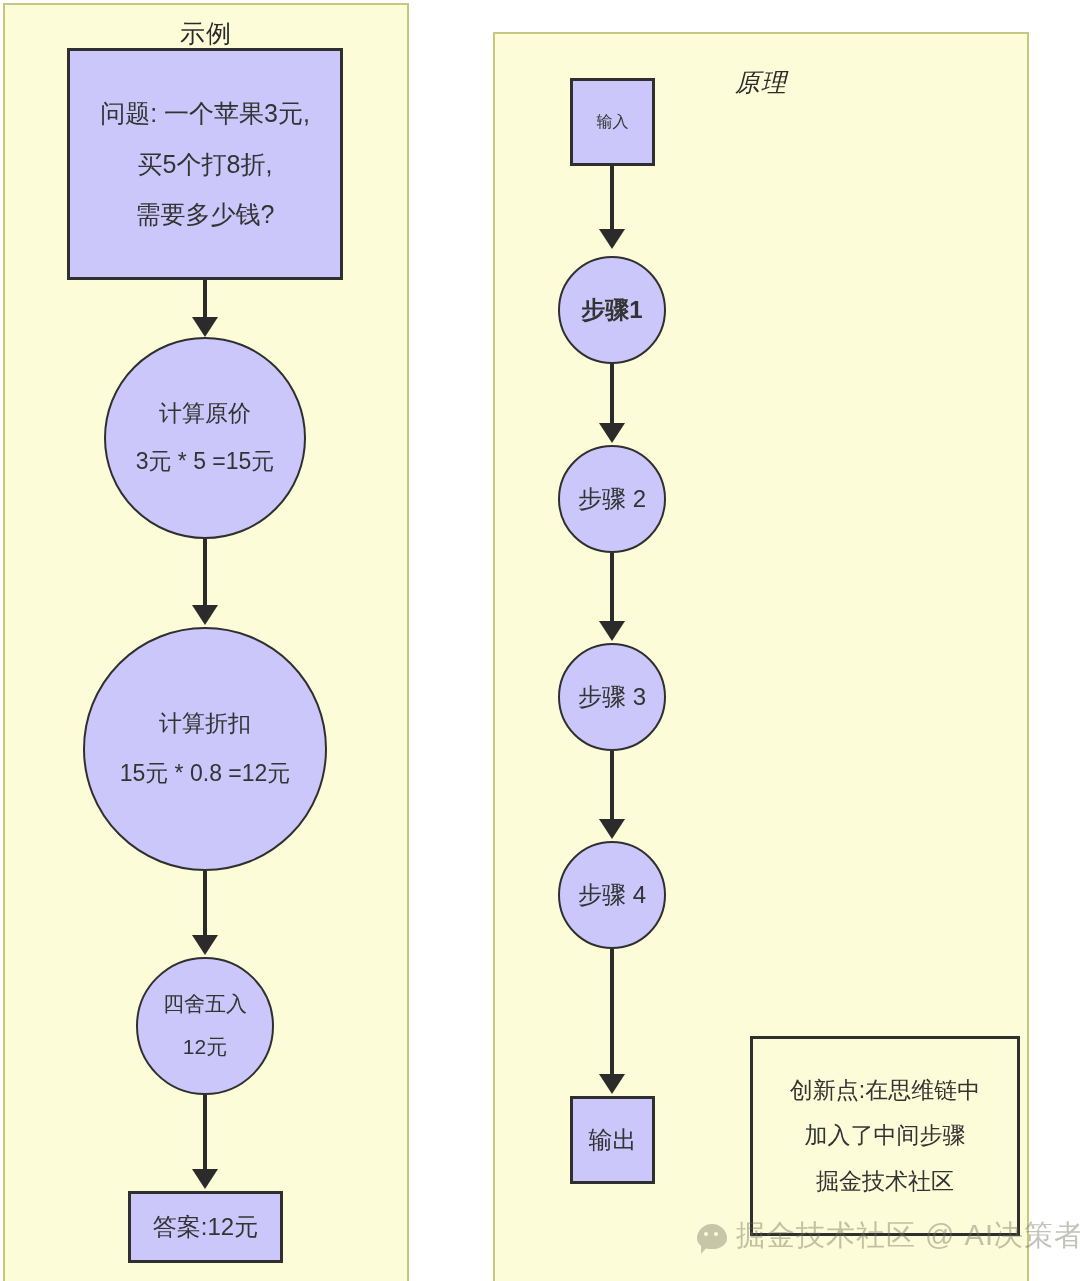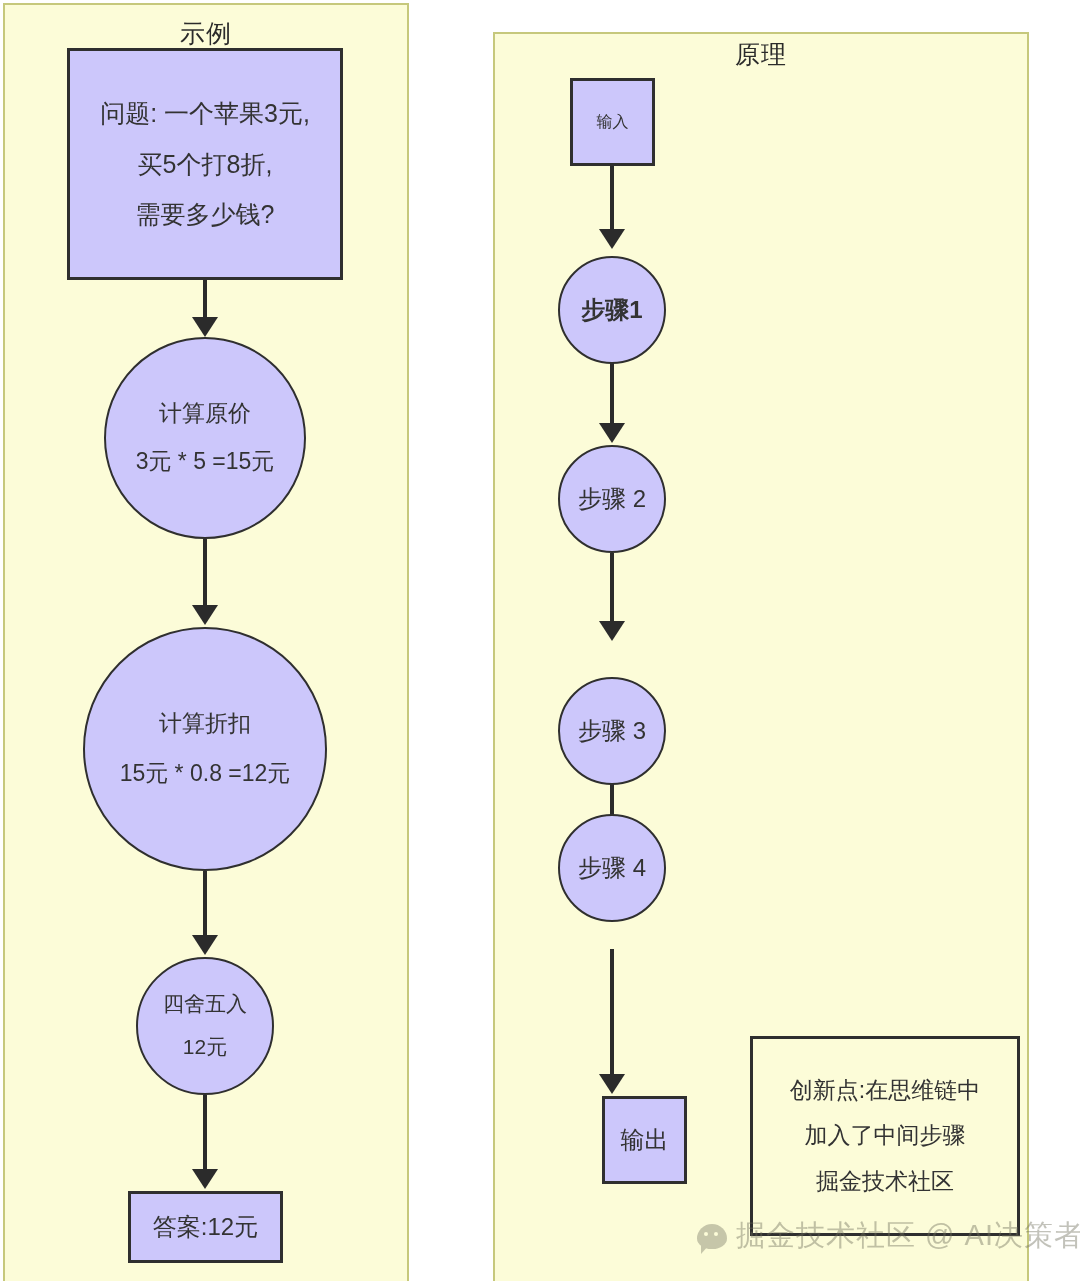--- a/index.html
+++ b/index.html
@@ -40,21 +40,21 @@
   .panel-title {
     position: absolute;
     left: 0;
     width: 100%;
     text-align: center;
     font-size: 25px;
     color: #2b2b2b;
     letter-spacing: 1px;
   }
   #panel-example .panel-title { top: 12px; }
-  #panel-principle .panel-title { top: 4px; }
+  #panel-principle .panel-title { top: 32px; font-style: italic; }
 
   
   .node {
     position: absolute;
     box-sizing: border-box;
     background: #ccc7fb;
     border: 3px solid #2f2f2f;
     display: flex;
     flex-direction: column;
     align-items: center;
@@ -100,24 +100,24 @@
   }
 
   
   #node-input {
     left: 570px; top: 78px; width: 85px; height: 88px;
     font-size: 16px;
   }
   .step-circle { width: 108px; height: 108px; font-size: 24px; left: 558px; }
   #node-step1 { top: 256px; font-weight: bold; }
   #node-step2 { top: 445px; }
-  #node-step3 { top: 677px; }
-  #node-step4 { top: 814px; }
+  #node-step3 { top: 643px; }
+  #node-step4 { top: 841px; }
   #node-output {
-    left: 602px; top: 1096px; width: 85px; height: 88px;
+    left: 570px; top: 1096px; width: 85px; height: 88px;
     font-size: 24px;
   }
 
   
   .connector {
     position: absolute;
     z-index: 1;
   }
   .connector .stem {
     position: absolute;

